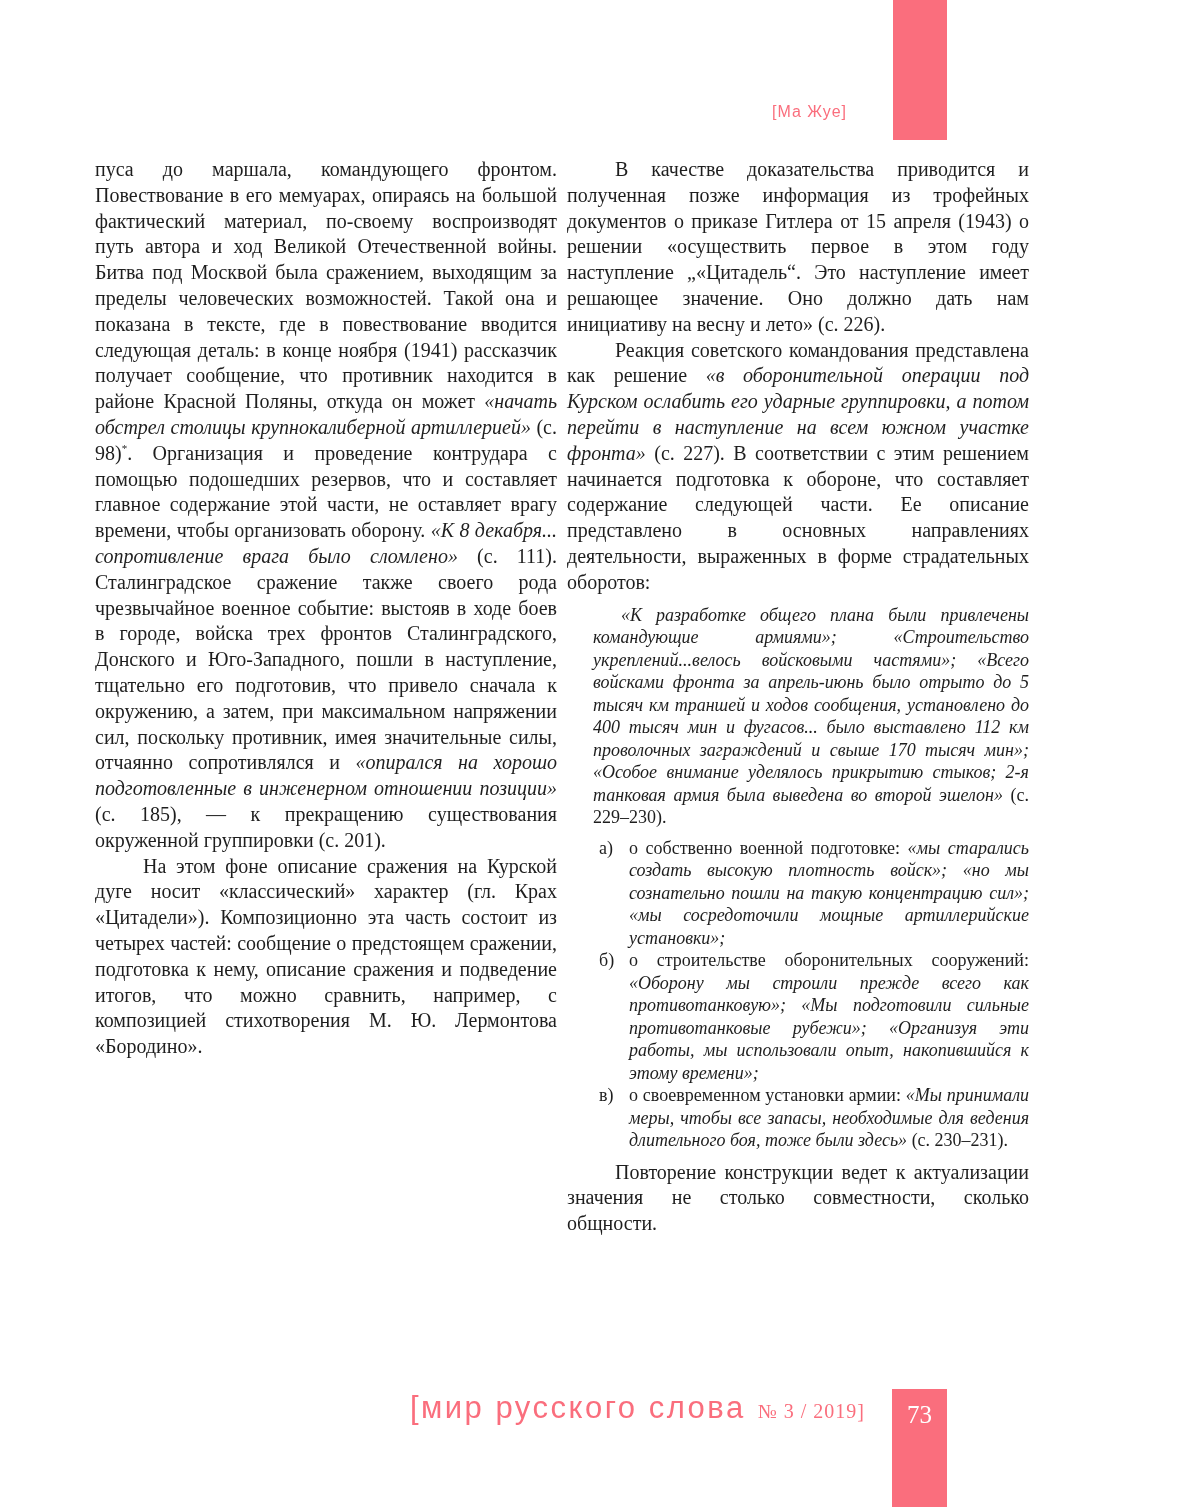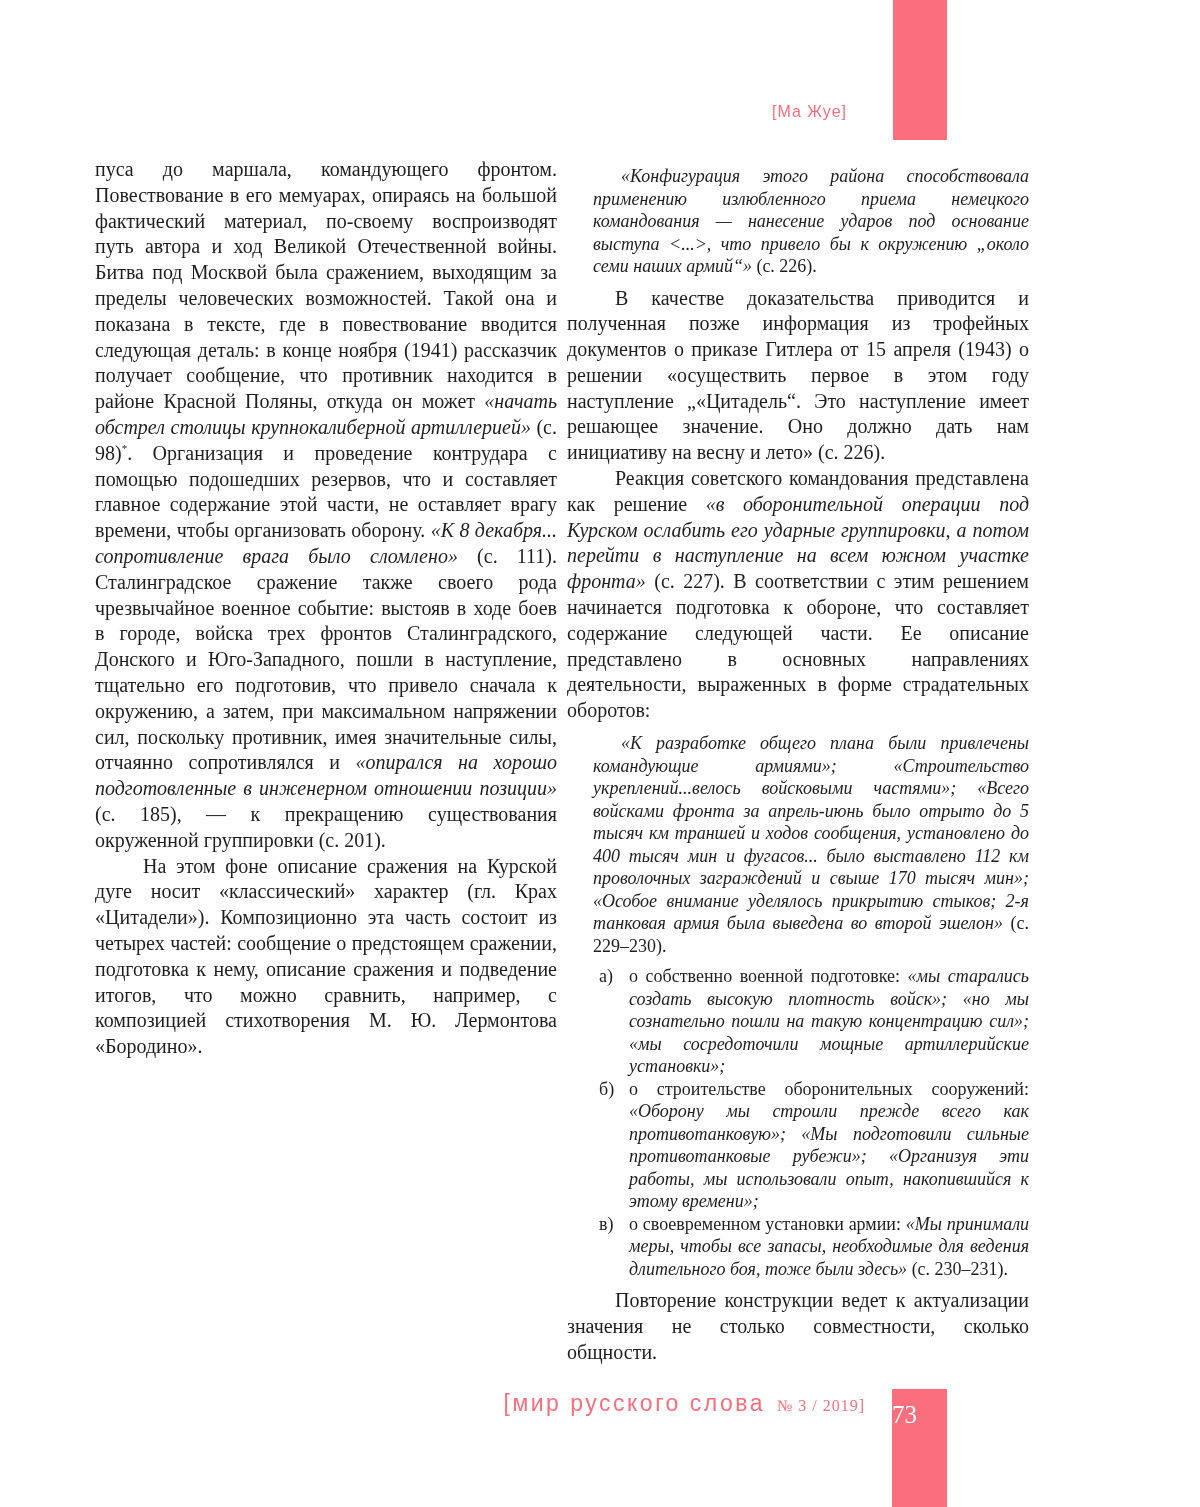--- a/index.html
+++ b/index.html
@@ -63,34 +63,35 @@
   .marker { flex: 0 0 30px; font-style: normal; }
   .li-body { flex: 1; text-align: justify; }
   .footer {
     position: absolute;
     top: 1390px; right: 335px;
     color: var(--accent);
     white-space: nowrap;
   }
   .footer .f-sans {
     font-family: "Liberation Sans", sans-serif;
-    font-size: 23px;
+    font-size: 31px;
     letter-spacing: 2.5px;
   }
   .footer .f-serif {
     font-family: "Liberation Serif", serif;
-    font-size: 16px;
+    font-size: 20px;
     letter-spacing: 1px;
     margin-left: 8px;
   }
   .accent-bar-bottom {
     position: absolute;
     left: 892px; top: 1389px;
     width: 55px; height: 118px;
     background: var(--accent);
+    text-align: center;
   }
   .pagenum {
     display: inline-block;
     margin-top: 12px;
     color: #ffffff;
     font-family: "Liberation Serif", serif;
     font-size: 25px;
   }
 </style>
 </head>
@@ -99,21 +100,20 @@
 <div class="page">
   <div class="accent-bar-top"></div>
   <div class="running-head">[Ма Жуе]</div>
 
   <div class="columns">
     <div class="col" id="col-left">
         <p class="cont"><span class="rm">пуса до маршала, командующего фронтом. Повествование в его мемуарах, опираясь на большой фактический материал, по-своему воспроизводят путь автора и ход Великой Отечественной войны. Битва под Москвой была сражением, выходящим за пределы человеческих возможностей. Такой она и показана в тексте, где в повествование вводится следующая деталь: в конце ноября (1941) рассказчик получает сообщение, что противник находится в районе Красной Поляны, откуда он может </span><span class="it">«начать обстрел столицы крупнокалиберной артиллерией»</span><span class="rm"> (с. 98)</span><span class="rm sup">*</span><span class="rm">. Организация и проведение контрудара с помощью подошедших резервов, что и составляет главное содержание этой части, не оставляет врагу времени, чтобы организовать оборону. </span><span class="it">«К 8 декабря... сопротивление врага было сломлено»</span><span class="rm"> (с. 111). Сталинградское сражение также своего рода чрезвычайное военное событие: выстояв в ходе боев в городе, войска трех фронтов Сталинградского, Донского и Юго-Западного, пошли в наступление, тщательно его подготовив, что привело сначала к окружению, а затем, при максимальном напряжении сил, поскольку противник, имея значительные силы, отчаянно сопротивлялся и </span><span class="it">«опирался на хорошо подготовленные в инженерном отношении позиции»</span><span class="rm"> (с. 185), — к прекращению существования окруженной группировки (с. 201).</span></p>
         <p><span class="rm">На этом фоне описание сражения на Курской дуге носит «классический» характер (гл. Крах «Цитадели»). Композиционно эта часть состоит из четырех частей: сообщение о предстоящем сражении, подготовка к нему, описание сражения и подведение итогов, что можно сравнить, например, с композицией стихотворения М. Ю. Лермонтова «Бородино».</span></p>
       </div>
     <div class="col" id="col-right">
-        <p class="quote"><span class="it">«Конфигурация этого района способствовала применению излюбленного приема немецкого командования — нанесение ударов под основание выступа &lt;...&gt;, что привело бы к окружению „около семи наших армий“»</span><span class="rm"> (с. 226).</span></p>
         <p><span class="rm">В качестве доказательства приводится и полученная позже информация из трофейных документов о приказе Гитлера от 15 апреля (1943) о решении «осуществить первое в этом году наступление „«Цитадель“. Это наступление имеет решающее значение. Оно должно дать нам инициативу на весну и лето» (с. 226).</span></p>
         <p><span class="rm">Реакция советского командования представлена как решение </span><span class="it">«в оборонительной операции под Курском ослабить его ударные группировки, а потом перейти в наступление на всем южном участке фронта»</span><span class="rm"> (с. 227). В соответствии с этим решением начинается подготовка к обороне, что составляет содержание следующей части. Ее описание представлено в основных направлениях деятельности, выраженных в форме страдательных оборотов:</span></p>
         <p class="quote"><span class="it">«К разработке общего плана были привлечены командующие армиями»; «Строительство укреплений...велось войсковыми частями»; «Всего войсками фронта за апрель-июнь было отрыто до 5 тысяч км траншей и ходов сообщения, установлено до 400 тысяч мин и фугасов... было выставлено 112 км проволочных заграждений и свыше 170 тысяч мин»; «Особое внимание уделялось прикрытию стыков; 2-я танковая армия была выведена во второй эшелон»</span><span class="rm"> (с. 229–230).</span></p>
         <div class="list">
           <div class="list-item">
             <span class="marker">а)</span>
             <span class="li-body"><span class="rm">о собственно военной подготовке: </span><span class="it">«мы старались создать высокую плотность войск»; «но мы сознательно пошли на такую концентрацию сил»; «мы сосредоточили мощные артиллерийские установки»;</span></span>
           </div>
           <div class="list-item">
             <span class="marker">б)</span>

